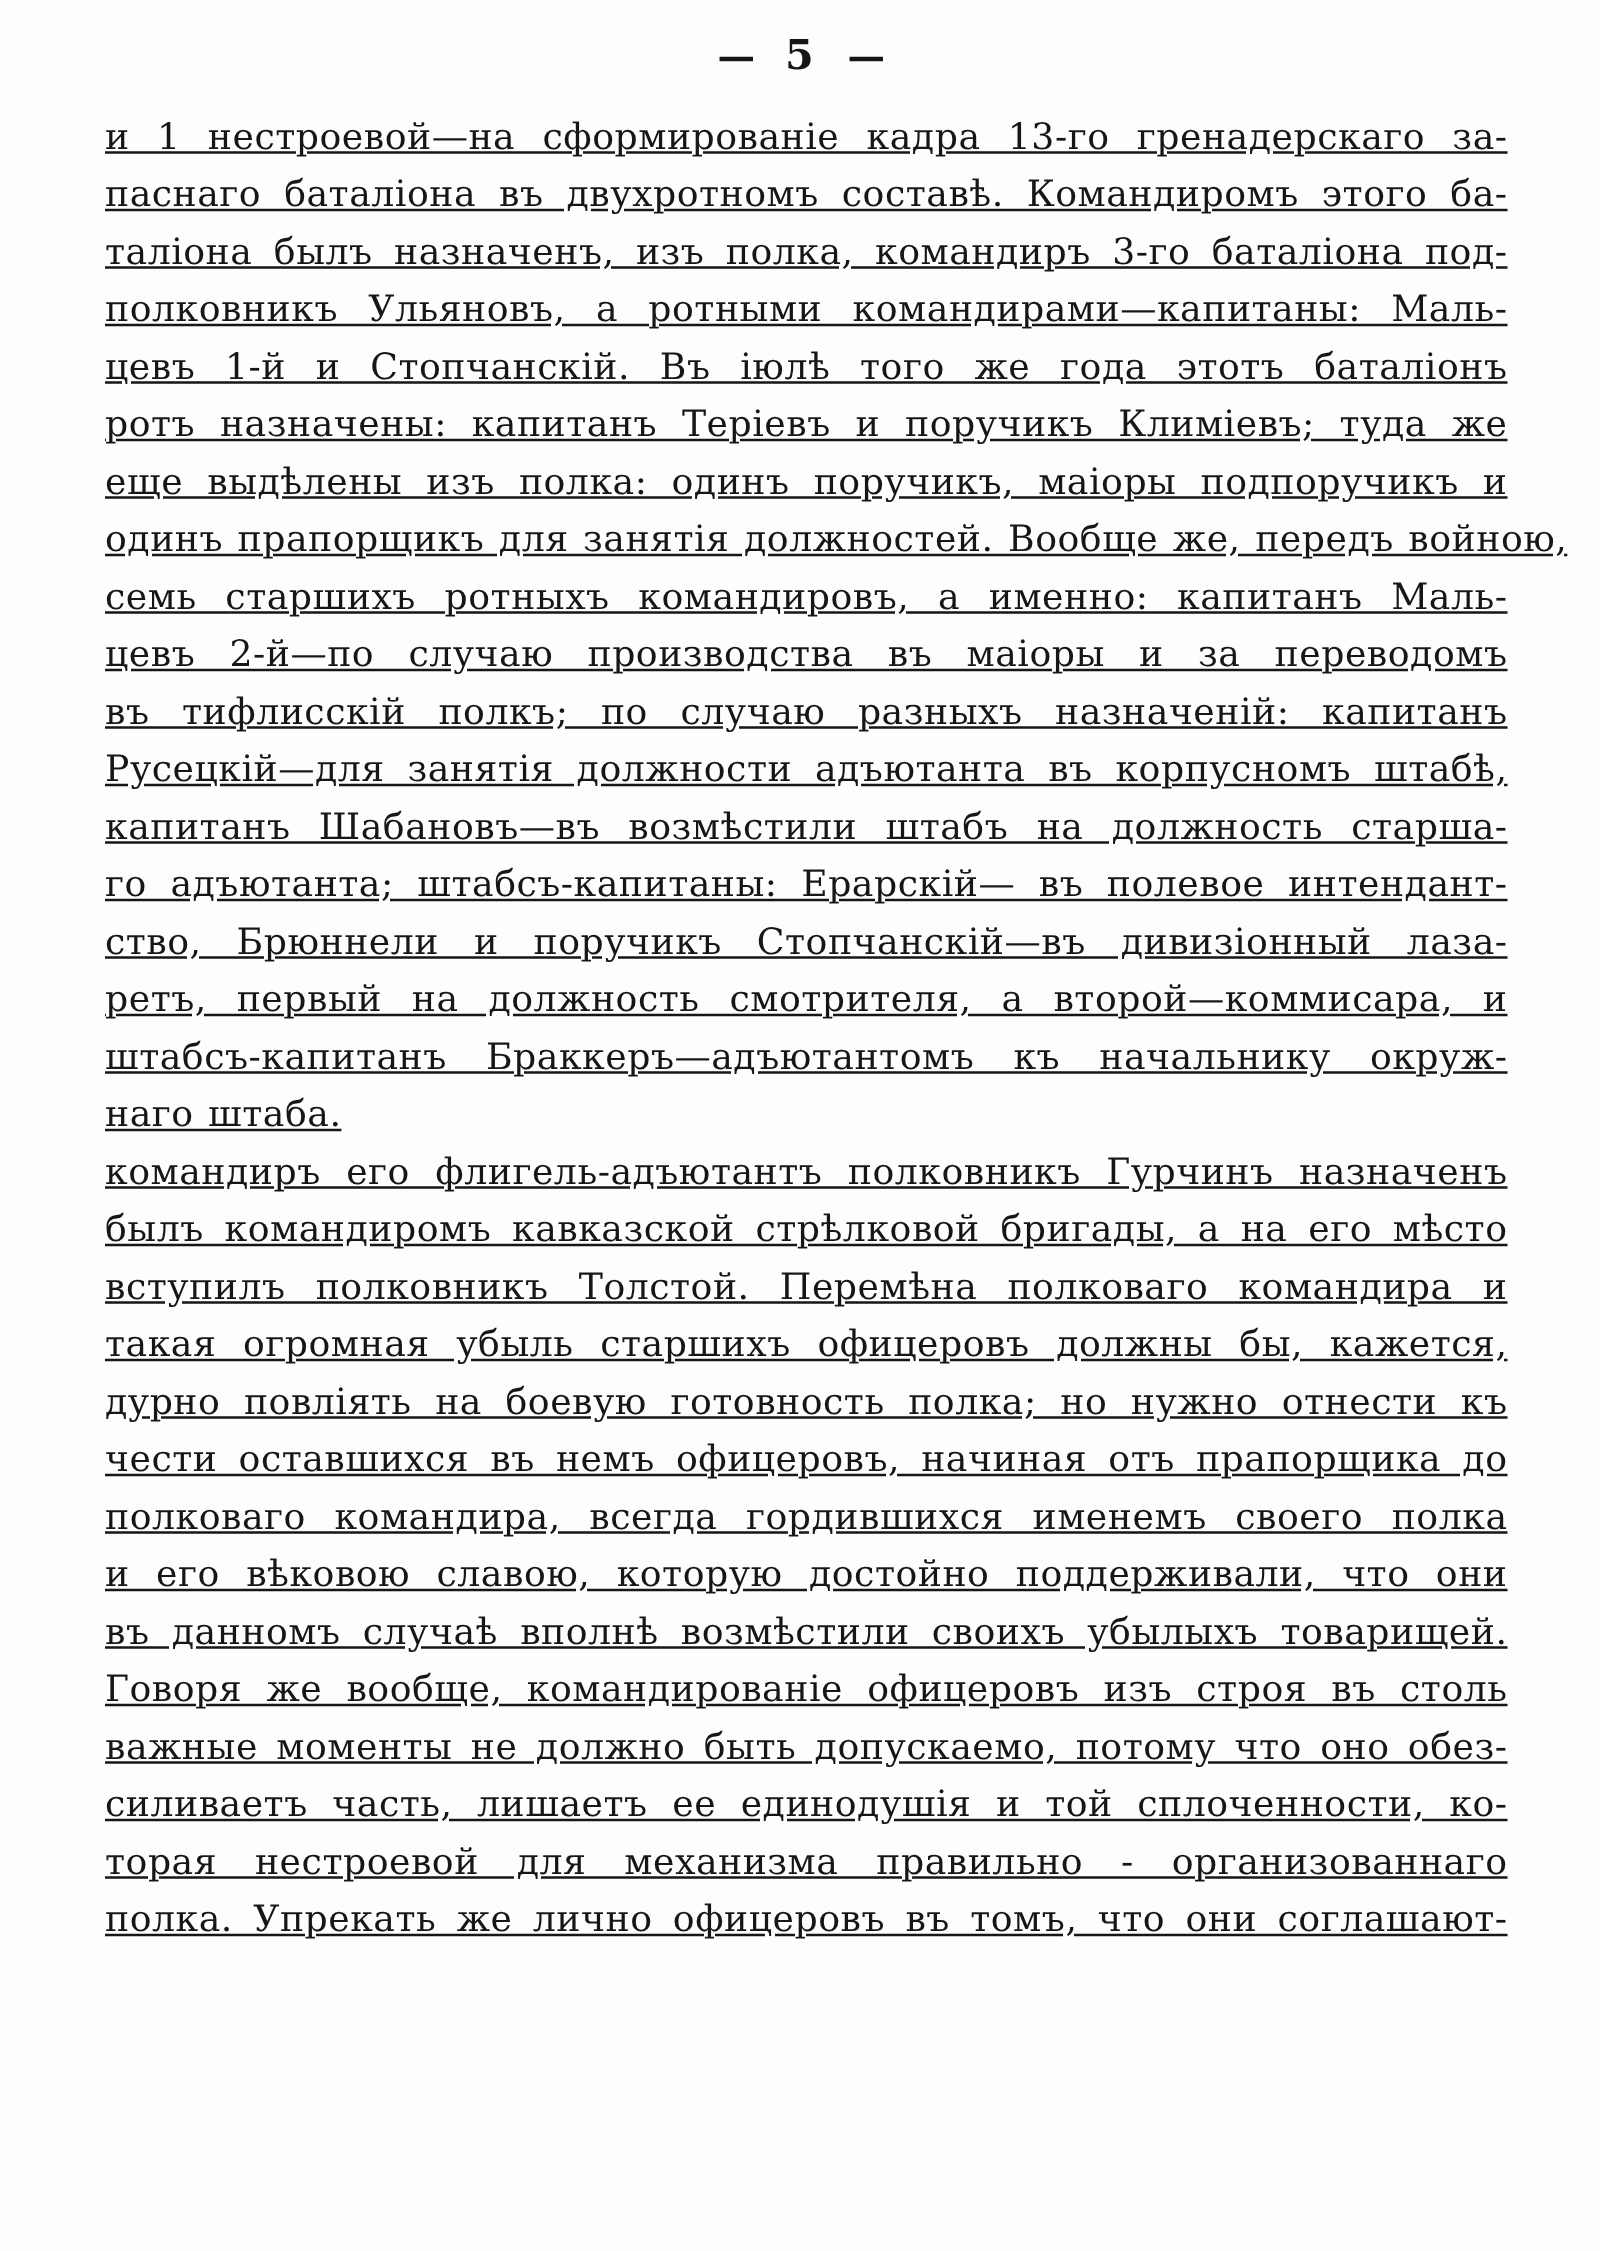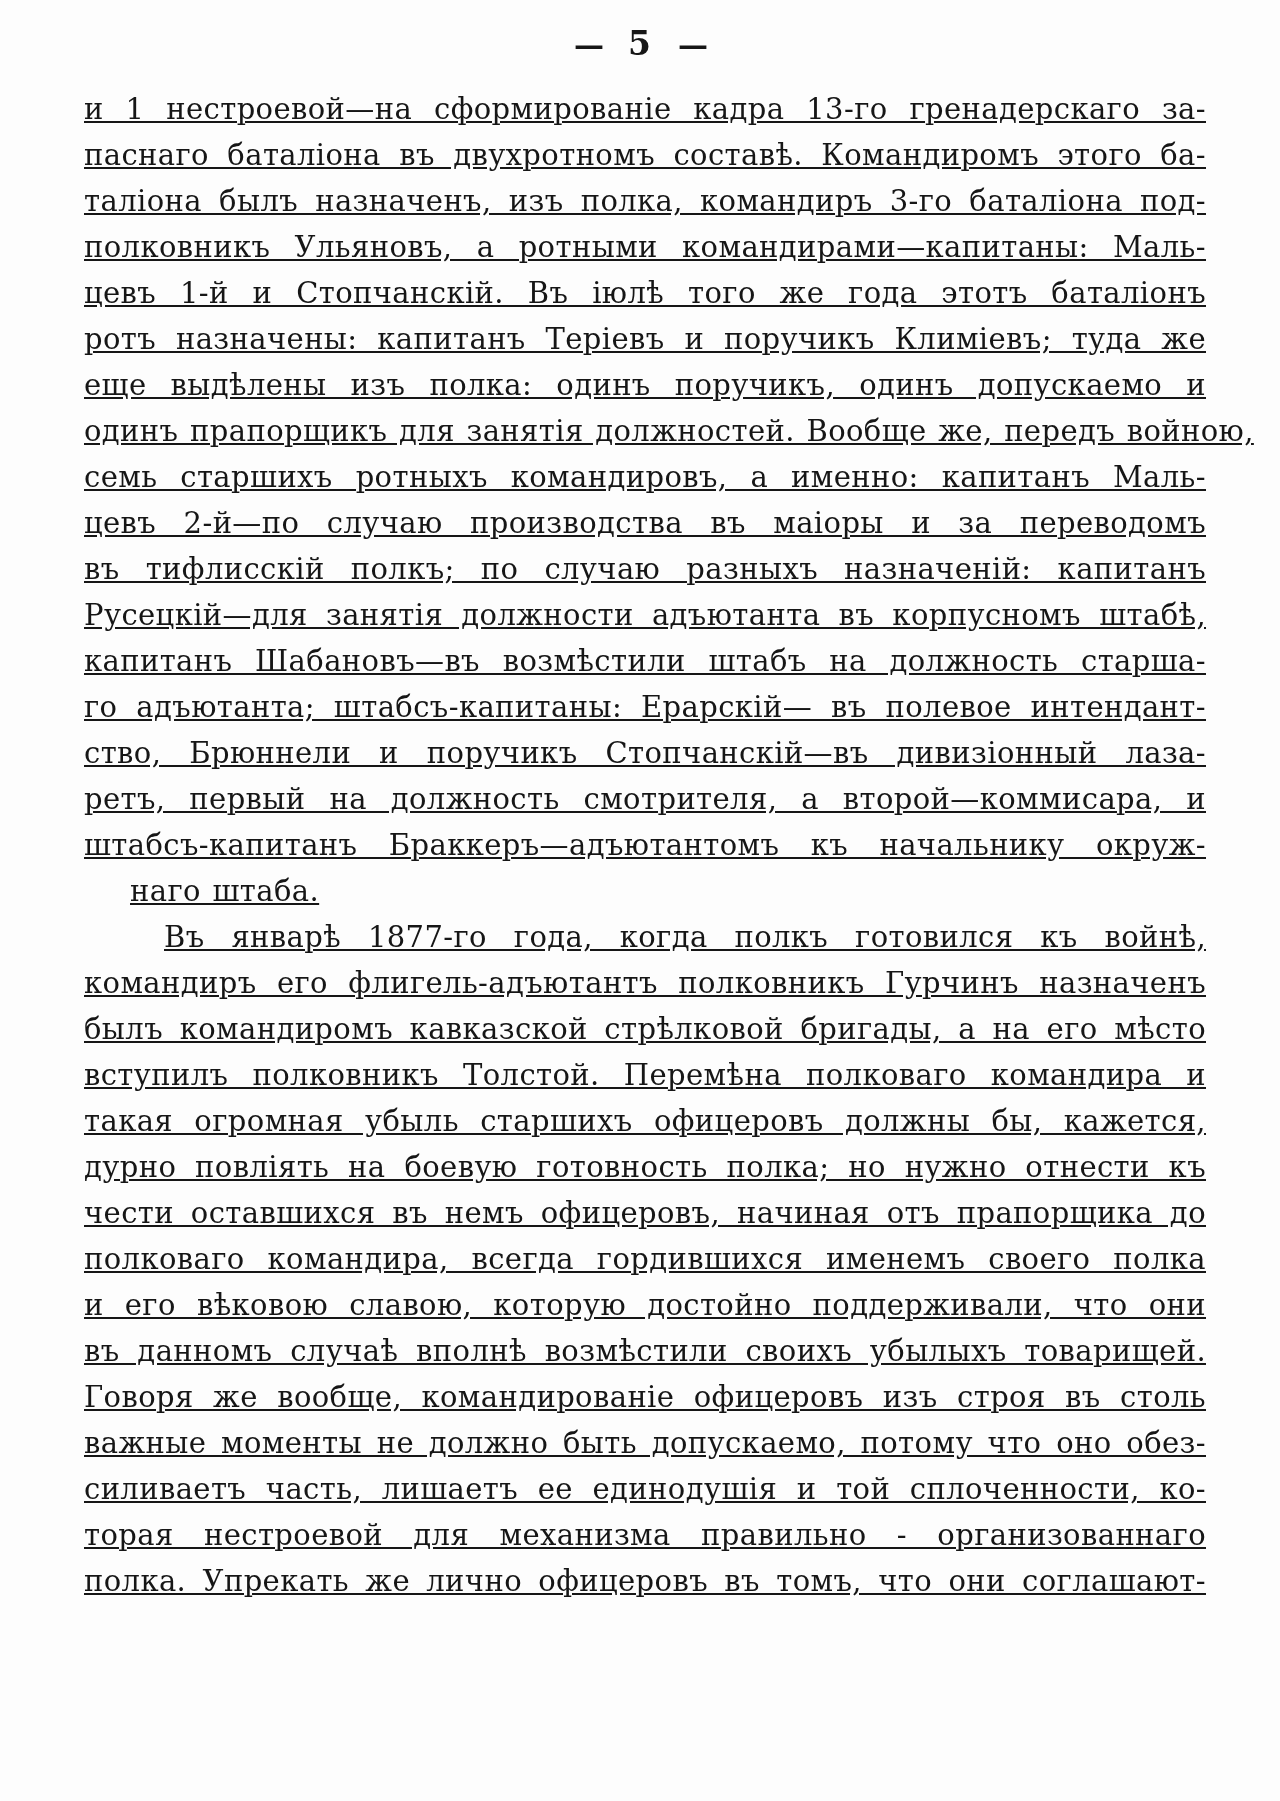--- a/index.html
+++ b/index.html
@@ -53,50 +53,48 @@
     color: var(--ink);
     text-align: justify;
     text-align-last: justify;
     white-space: nowrap;
   }
   .line.indented {
     padding-left: 80px;
   }
   .line.para-end {
     text-align-last: left;
-    margin-left: 46px;
   }
 </style>
 </head>
 <body>
 
 <div class="page">
   <div class="page-header">
     <span class="dash">—</span><span class="page-num">5</span><span class="dash">—</span>
   </div>
   <div class="text-block">
       <div class="line">и 1 нестроевой—на сформированіе кадра 13-го гренадерскаго за-</div>
       <div class="line">паснаго баталіона въ двухротномъ составѣ. Командиромъ этого ба-</div>
       <div class="line">таліона былъ назначенъ, изъ полка, командиръ 3-го баталіона под-</div>
       <div class="line">полковникъ Ульяновъ, а ротными командирами—капитаны: Маль-</div>
       <div class="line">цевъ 1-й и Стопчанскій. Въ іюлѣ того же года этотъ баталіонъ</div>
       <div class="line">ротъ назначены: капитанъ Теріевъ и поручикъ Климіевъ; туда же</div>
-      <div class="line">еще выдѣлены изъ полка: одинъ поручикъ, одинъ допускаемо и</div>
+      <div class="line">еще выдѣлены изъ полка: одинъ поручикъ, маіоры подпоручикъ и</div>
       <div class="line">одинъ прапорщикъ для занятія должностей. Вообще же, передъ войною,</div>
       <div class="line">семь старшихъ ротныхъ командировъ, а именно: капитанъ Маль-</div>
       <div class="line">цевъ 2-й—по случаю производства въ маіоры и за переводомъ</div>
       <div class="line">въ тифлисскій полкъ; по случаю разныхъ назначеній: капитанъ</div>
       <div class="line">Русецкій—для занятія должности адъютанта въ корпусномъ штабѣ,</div>
       <div class="line">капитанъ Шабановъ—въ возмѣстили штабъ на должность старша-</div>
       <div class="line">го адъютанта; штабсъ-капитаны: Ерарскій— въ полевое интендант-</div>
       <div class="line">ство, Брюннели и поручикъ Стопчанскій—въ дивизіонный лаза-</div>
       <div class="line">ретъ, первый на должность смотрителя, а второй—коммисара, и</div>
       <div class="line">штабсъ-капитанъ Браккеръ—адъютантомъ къ начальнику окруж-</div>
       <div class="line para-end">наго штаба.</div>
-      <div class="line indented">Въ январѣ 1877-го года, когда полкъ готовился къ войнѣ,</div>
       <div class="line">командиръ его флигель-адъютантъ полковникъ Гурчинъ назначенъ</div>
       <div class="line">былъ командиромъ кавказской стрѣлковой бригады, а на его мѣсто</div>
       <div class="line">вступилъ полковникъ Толстой. Перемѣна полковаго командира и</div>
       <div class="line">такая огромная убыль старшихъ офицеровъ должны бы, кажется,</div>
       <div class="line">дурно повліять на боевую готовность полка; но нужно отнести къ</div>
       <div class="line">чести оставшихся въ немъ офицеровъ, начиная отъ прапорщика до</div>
       <div class="line">полковаго командира, всегда гордившихся именемъ своего полка</div>
       <div class="line">и его вѣковою славою, которую достойно поддерживали, что они</div>
       <div class="line">въ данномъ случаѣ вполнѣ возмѣстили своихъ убылыхъ товарищей.</div>
       <div class="line">Говоря же вообще, командированіе офицеровъ изъ строя въ столь</div>

